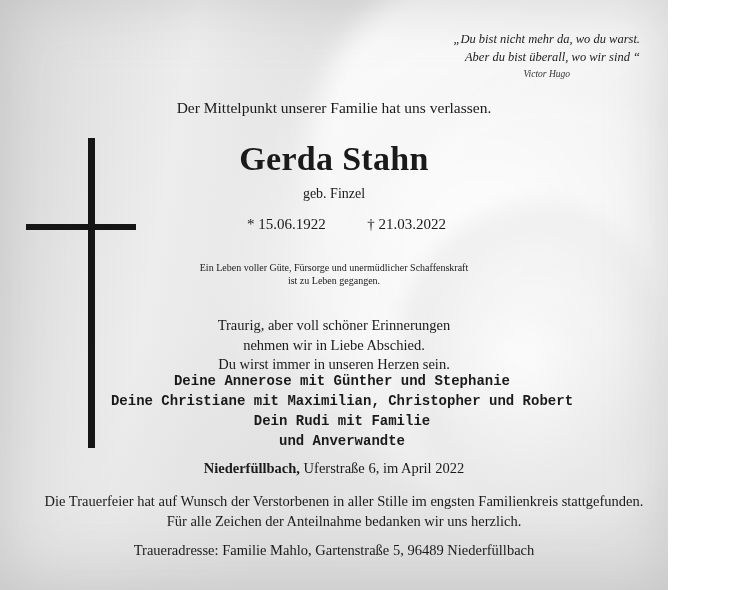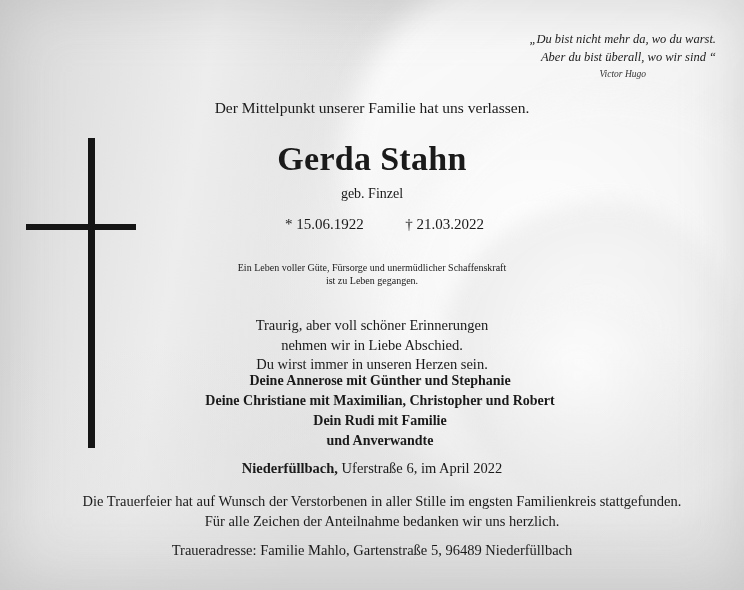--- a/index.html
+++ b/index.html
@@ -2,21 +2,21 @@
 <html><head>
 <meta charset="utf-8">
 <style>
   html, body {
     margin: 0;
     padding: 0;
     background: #ffffff;
   }
   #obituary {
     position: relative;
-    width: 744px;
+    width: 668px;
     height: 590px;
     overflow: hidden;
     font-family: "Liberation Serif", serif;
     color: #1a1a1a;
     background: #e9e9e9;
   }
   
   .bg-base {
     position: absolute;
     inset: 0;
@@ -183,20 +183,21 @@
     line-height: 1.35;
   }
   .family {
     position: absolute;
     left: 16px;
     right: 0;
     top: 371px;
     font-size: 14px;
     font-weight: bold;
     line-height: 1.43;
+    font-family: Liberation Mono, monospace;
   }
   .place {
     position: absolute;
     left: 0;
     right: 0;
     top: 460px;
     font-size: 14.5px;
   }
   .place b { font-weight: bold; }
   .closing {

